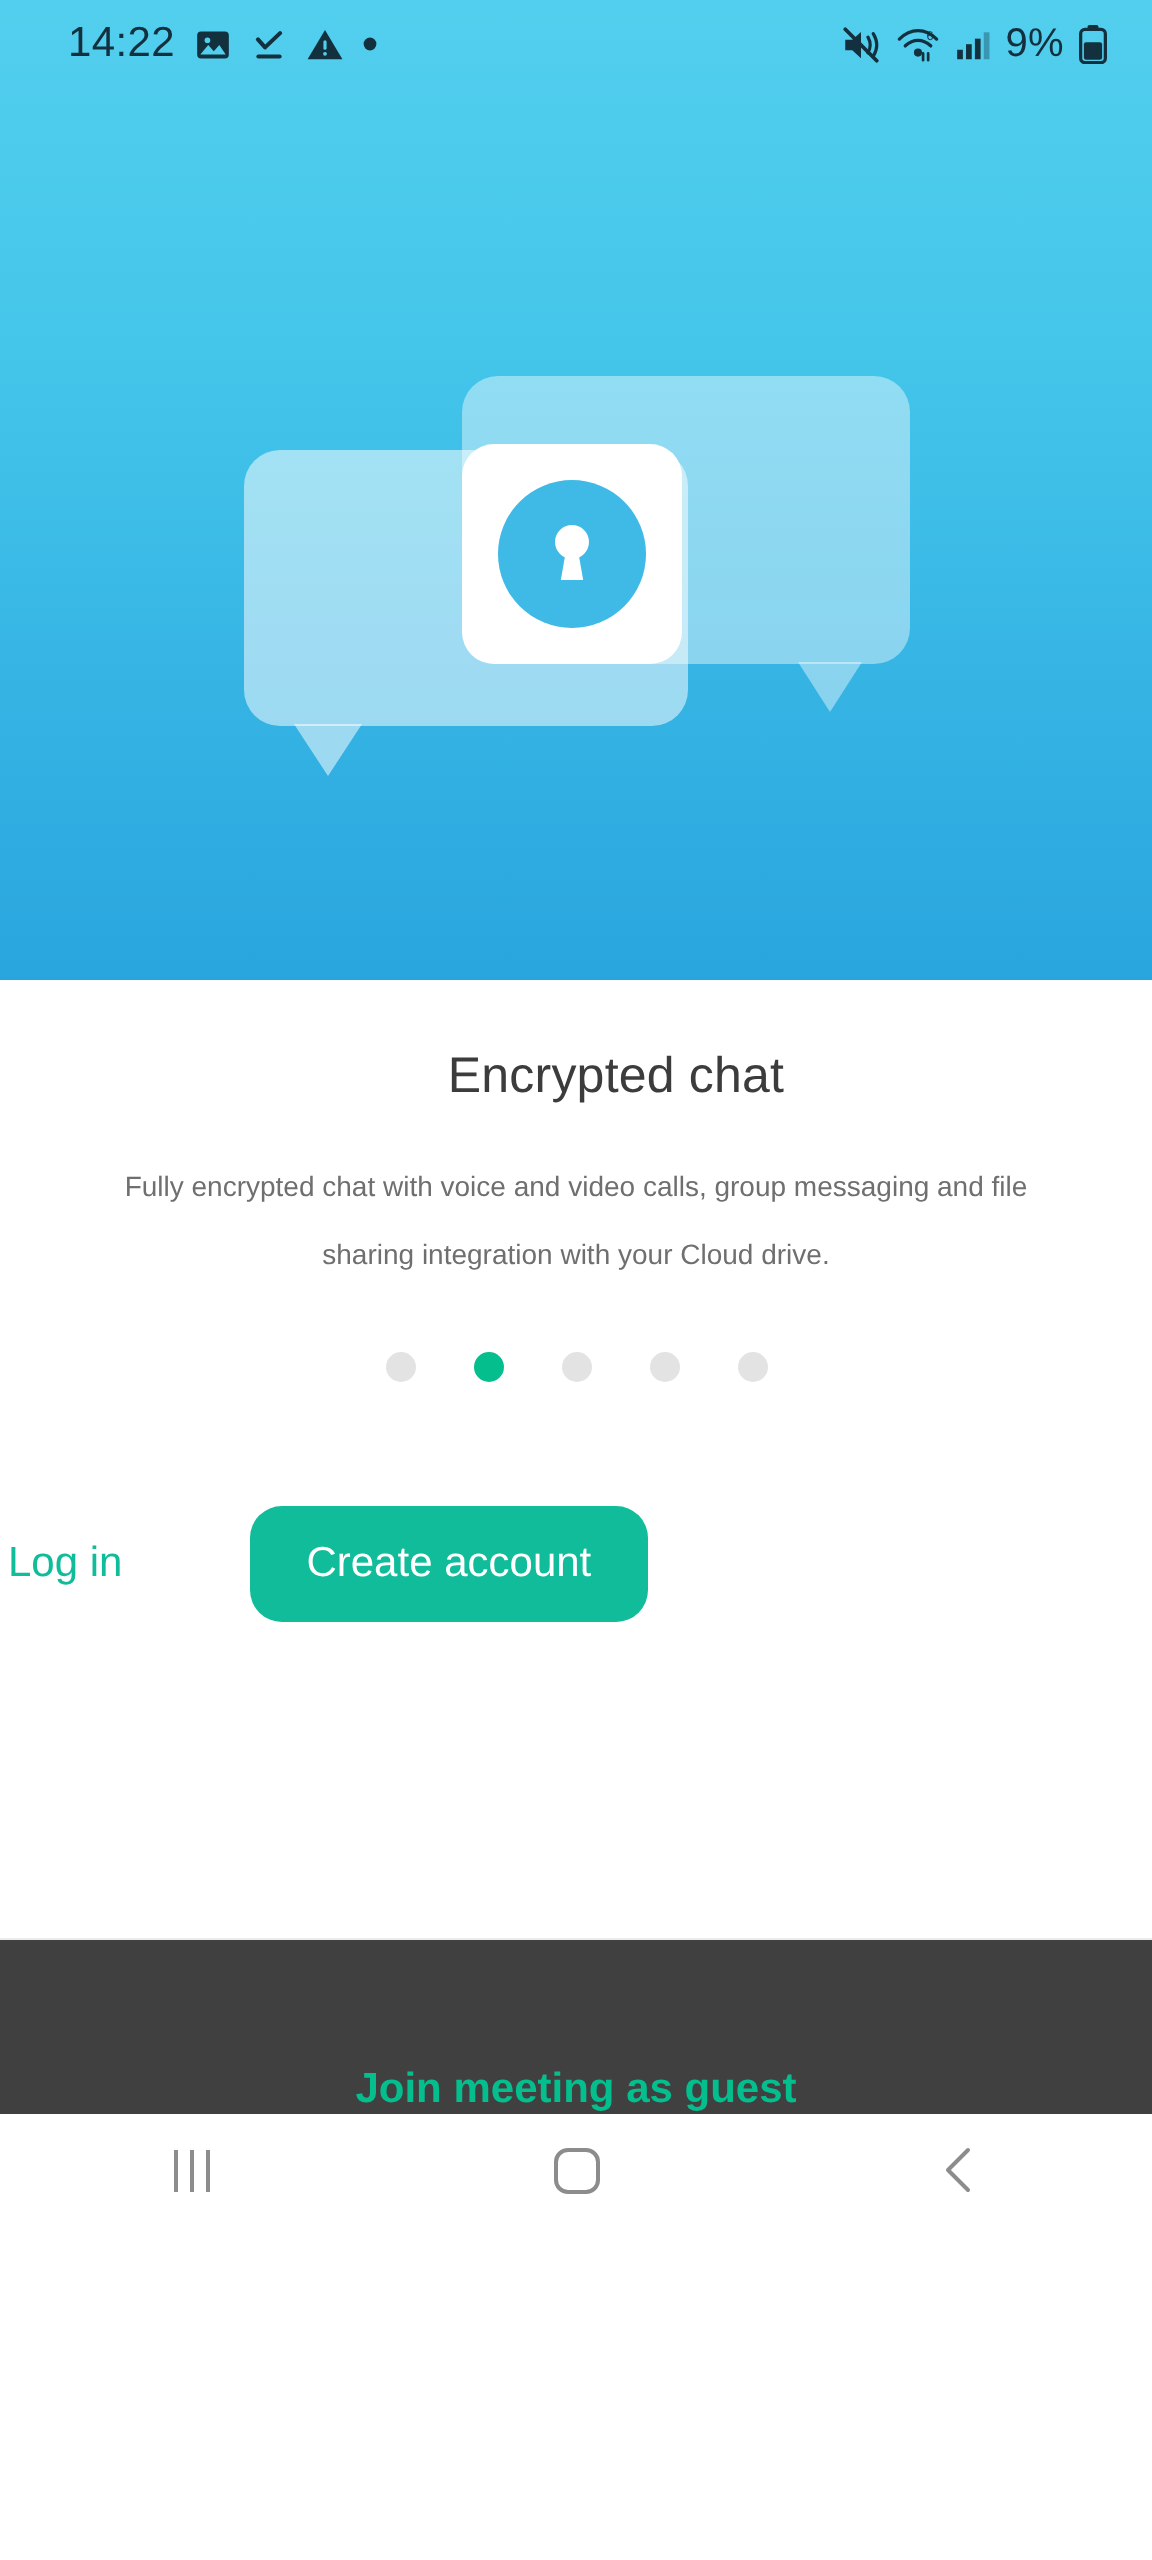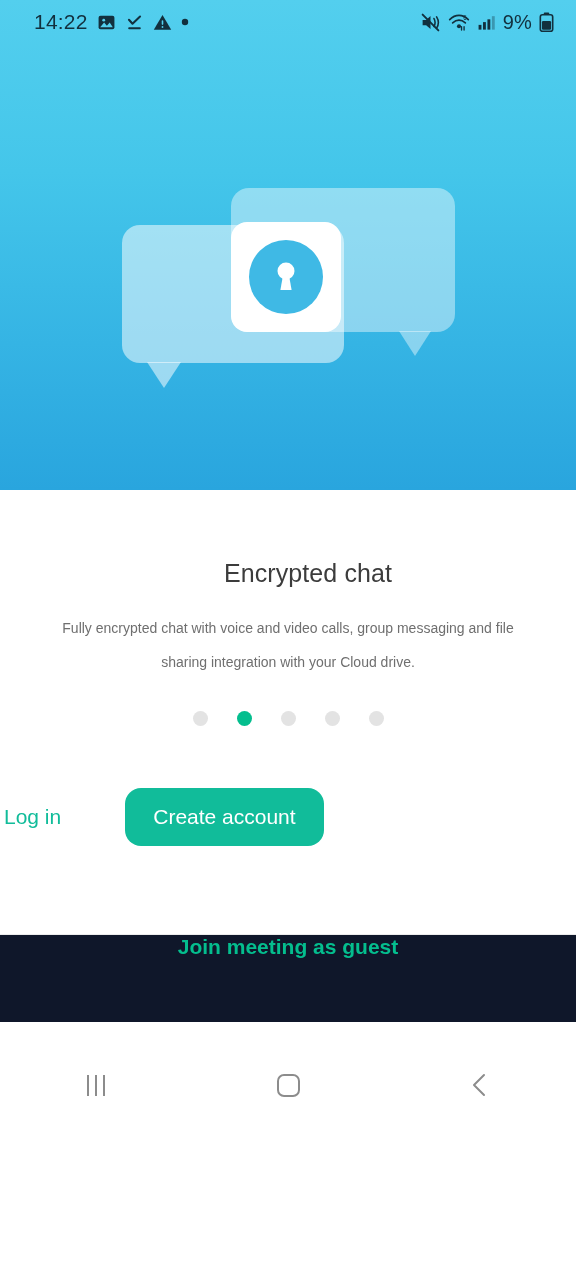--- a/index.html
+++ b/index.html
@@ -2,21 +2,21 @@
 <html><head>
 <meta charset="utf-8">
 <style>
   * { margin:0; padding:0; box-sizing:border-box; }
   html, body {
     width:576px; height:1280px;
     font-family:"Liberation Sans", sans-serif;
     background:#ffffff;
     overflow:hidden;
   }
-  .screen { position:relative; width:576px; height:1113px; display:flex; flex-direction:column;gap:35px; }
+  .screen { position:relative; width:576px; height:1113px; display:flex; flex-direction:column; }
 
   
   .hero {
     position:relative;
     height:490px;
     background:linear-gradient(180deg,#53CFEE 0%,#44C6EA 35%,#35B4E4 70%,#29A5DE 100%);
     flex:0 0 auto;
     overflow:hidden;
   }
 
@@ -90,22 +90,22 @@
     font-family:inherit;
   }
   .create-btn {
     font-size:21px; color:#ffffff; background:#11BC9A;
     border:none; border-radius:16px; padding:17px 28px; cursor:pointer;
     font-family:inherit;
   }
 
   
   .guestbar {
-    flex:0 0 auto; height:88px; background:#0f172a;
-    display:flex; align-items:flex-start; justify-content:center;
+    flex:0 0 auto; height:88px; background:#404040;
+    display:flex; align-items:flex-end; justify-content:center;
     border-top:1px solid #ececec;
   }
   .guest-link {
     font-size:21px; color:#04BE8E; font-weight:bold;
     background:none; border:none; cursor:pointer; font-family:inherit;
   }
 
   
   .navbar {
     flex:0 0 auto; height:56px; background:#ffffff;

